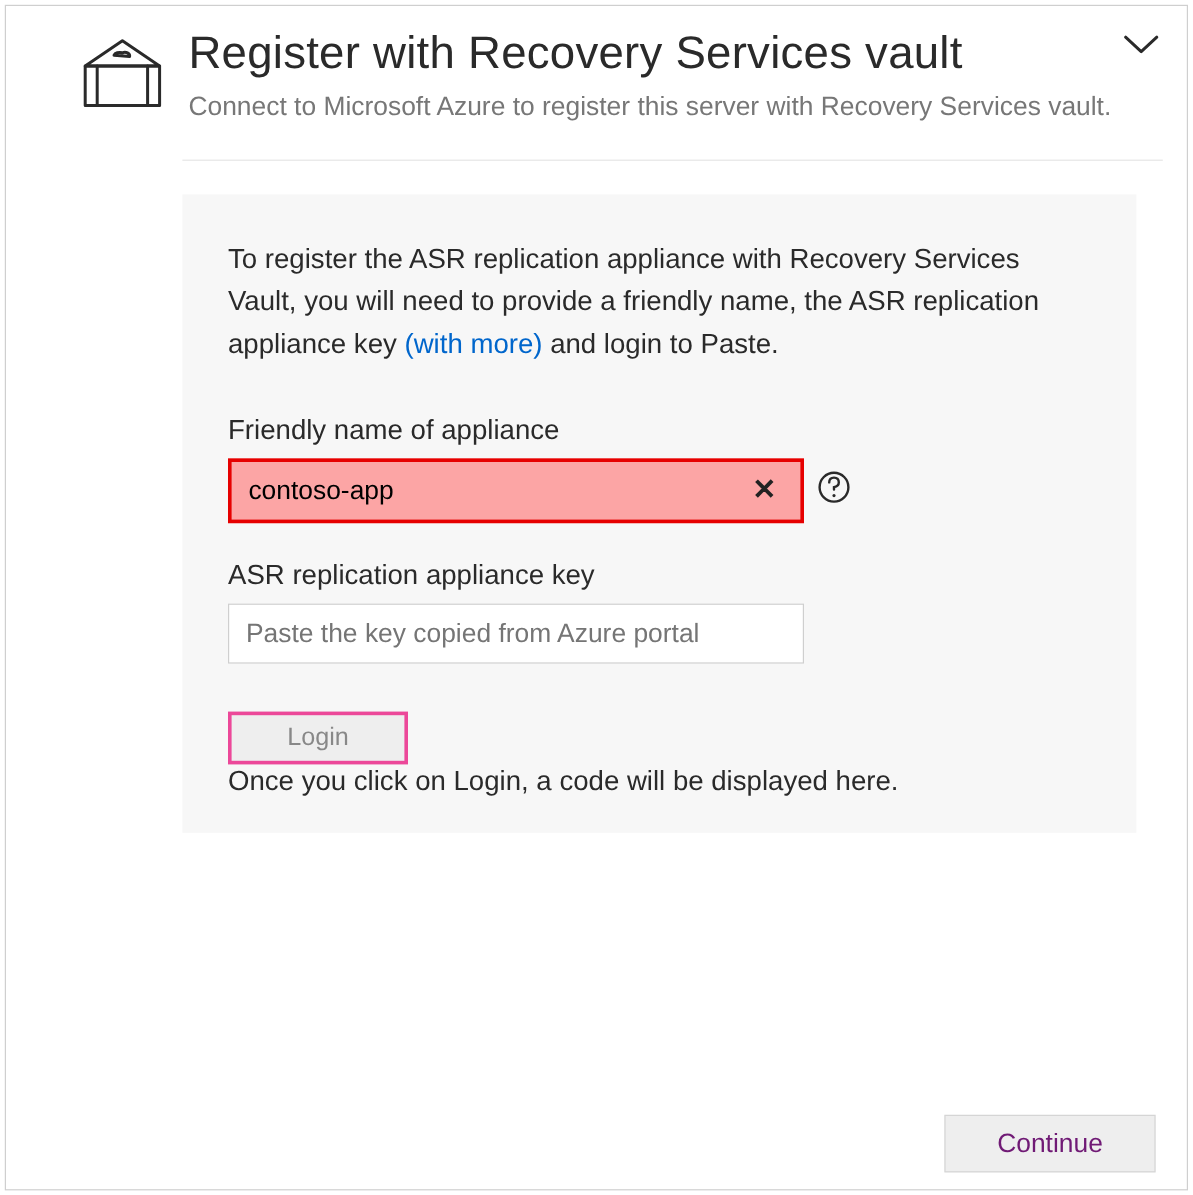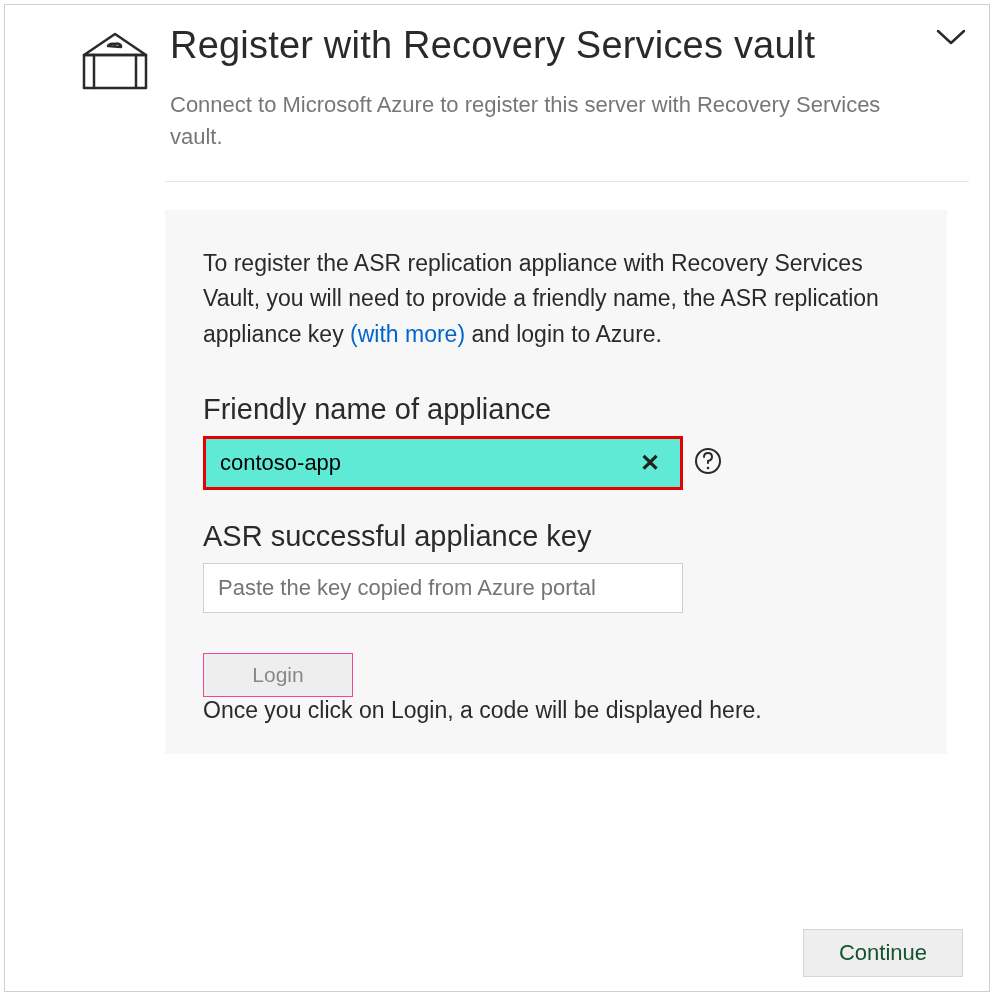--- a/index.html
+++ b/index.html
@@ -12,21 +12,21 @@
     background: #ffffff;
     width: 994px;
     height: 996px;
     padding: 4px;
   }
   .window {
     border: 1px solid #cfcfcf;
     width: 986px;
     height: 988px;
     position: relative;
-    padding: 20px 20px 0 20px;
+    padding: 20px 20px 0 7px;
   }
   .header-row {
     display: flex;
     align-items: flex-start;
     margin-left: 55px;
   }
   .header-icon {
     flex: 0 0 auto;
     margin-right: 20px;
     margin-top: 6px;
@@ -38,21 +38,21 @@
   .title {
     font-size: 38px;
     font-weight: 300;
     color: #2a2a2a;
     line-height: 1.1;
     letter-spacing: 0.2px;
   }
   .subtitle {
     font-size: 22px;
     color: #777777;
-    margin-top: 22px;
+    margin-top: 6px;
     line-height: 1.45;
   }
   .chevron {
     position: absolute;
     top: 22px;
     right: 22px;
   }
   .divider {
     border: none;
     border-top: 1px solid #e5e5e5;
@@ -72,35 +72,35 @@
     color: #0066cc;
     text-decoration: none;
   }
   .info-text-2 {
     margin-top: 34px;
     font-size: 23px;
     color: #2a2a2a;
     line-height: 1.55;
   }
   .field-label {
-    font-size: 29px;
+    font-size: 23px;
     color: #2a2a2a;
     margin-top: 40px;
   }
   .field-label.second {
     margin-top: 30px;
   }
   .friendly-name-row {
     display: flex;
     align-items: center;
     margin-top: 10px;
   }
   .input-outlined {
     border: 3px solid #e60000;
-    background: #5eead4;
+    background: #fca5a5;
     font-size: 22px;
     color: #222;
     padding: 10px 14px;
     width: 480px;
     height: 54px;
     outline: none;
     display: flex;
     align-items: center;
     justify-content: space-between;
   }
@@ -131,39 +131,39 @@
     height: 50px;
     margin-top: 10px;
     outline: none;
     font-family: inherit;
   }
   .login-btn {
     margin-top: 40px;
     width: 150px;
     height: 44px;
     background: #eeeeee;
-    border: 1px solid #ec4899;
+    border: 3px solid #ec4899;
     color: #888888;
     font-size: 21px;
     font-family: inherit;
     cursor: default;
   }
   .hint-text {
     font-size: 23px;
     color: #2a2a2a;
   }
   .continue-btn {
     position: absolute;
     right: 26px;
     bottom: 14px;
-    width: 160px;
+    width: 176px;
     height: 48px;
     background: #eeeeee;
     border: 1px solid #d5d5d5;
-    color: #14532d;
+    color: #701a75;
     font-size: 22px;
     font-family: inherit;
     cursor: default;
   }
 </style>
 </head>
 <body>
 
 <div class="window">
 
@@ -188,40 +188,40 @@
   <div class="chevron">
     <svg width="32" height="20" viewBox="0 0 32 20">
       <polyline points="3,4 16,16 29,4" fill="none" stroke="#2a2a2a" stroke-width="2.5" stroke-linecap="round" stroke-linejoin="round"></polyline>
     </svg>
   </div>
 
   <hr class="divider">
 
   <div class="content-panel">
     <p class="info-text">
-      <span>To register the ASR replication appliance with Recovery Services Vault, you will need to provide a friendly name, the ASR replication appliance key </span><a href="#">(with more)</a><span> and login to Azure.</span>
+      <span>To register the ASR replication appliance with Recovery Services Vault, you will need to provide a friendly name, the ASR replication appliance key </span><a href="#">(with more)</a><span> and login to Paste.</span>
     </p>
 
 
     <div class="field-label">Friendly name of appliance</div>
     <div class="friendly-name-row">
       <div class="input-outlined">
         <input type="text" value="contoso-app" style="">
         <span class="clear-x">✕</span>
       </div>
       <span class="help-icon">
         <svg width="30" height="30" viewBox="0 0 30 30">
           <circle cx="15" cy="15" r="12" fill="none" stroke="#2a2a2a" stroke-width="2"></circle>
           <path d="M11 11 q0 -4 4 -4 q4 0 4 4 q0 3 -4 4 v2" fill="none" stroke="#2a2a2a" stroke-width="2" stroke-linecap="round"></path>
           <circle cx="15" cy="22" r="1.3" fill="#2a2a2a"></circle>
         </svg>
       </span>
     </div>
 
-    <div class="field-label second">ASR successful appliance key</div>
+    <div class="field-label second">ASR replication appliance key</div>
     <input class="key-input" type="text" placeholder="Paste the key copied from Azure portal" style="">
 
     <div>
       <button class="login-btn" disabled="">Login</button>
     </div>
     <div class="hint-text">Once you click on Login, a code will be displayed here.</div>
   </div>
 
   <button class="continue-btn" disabled="">Continue</button>
 

